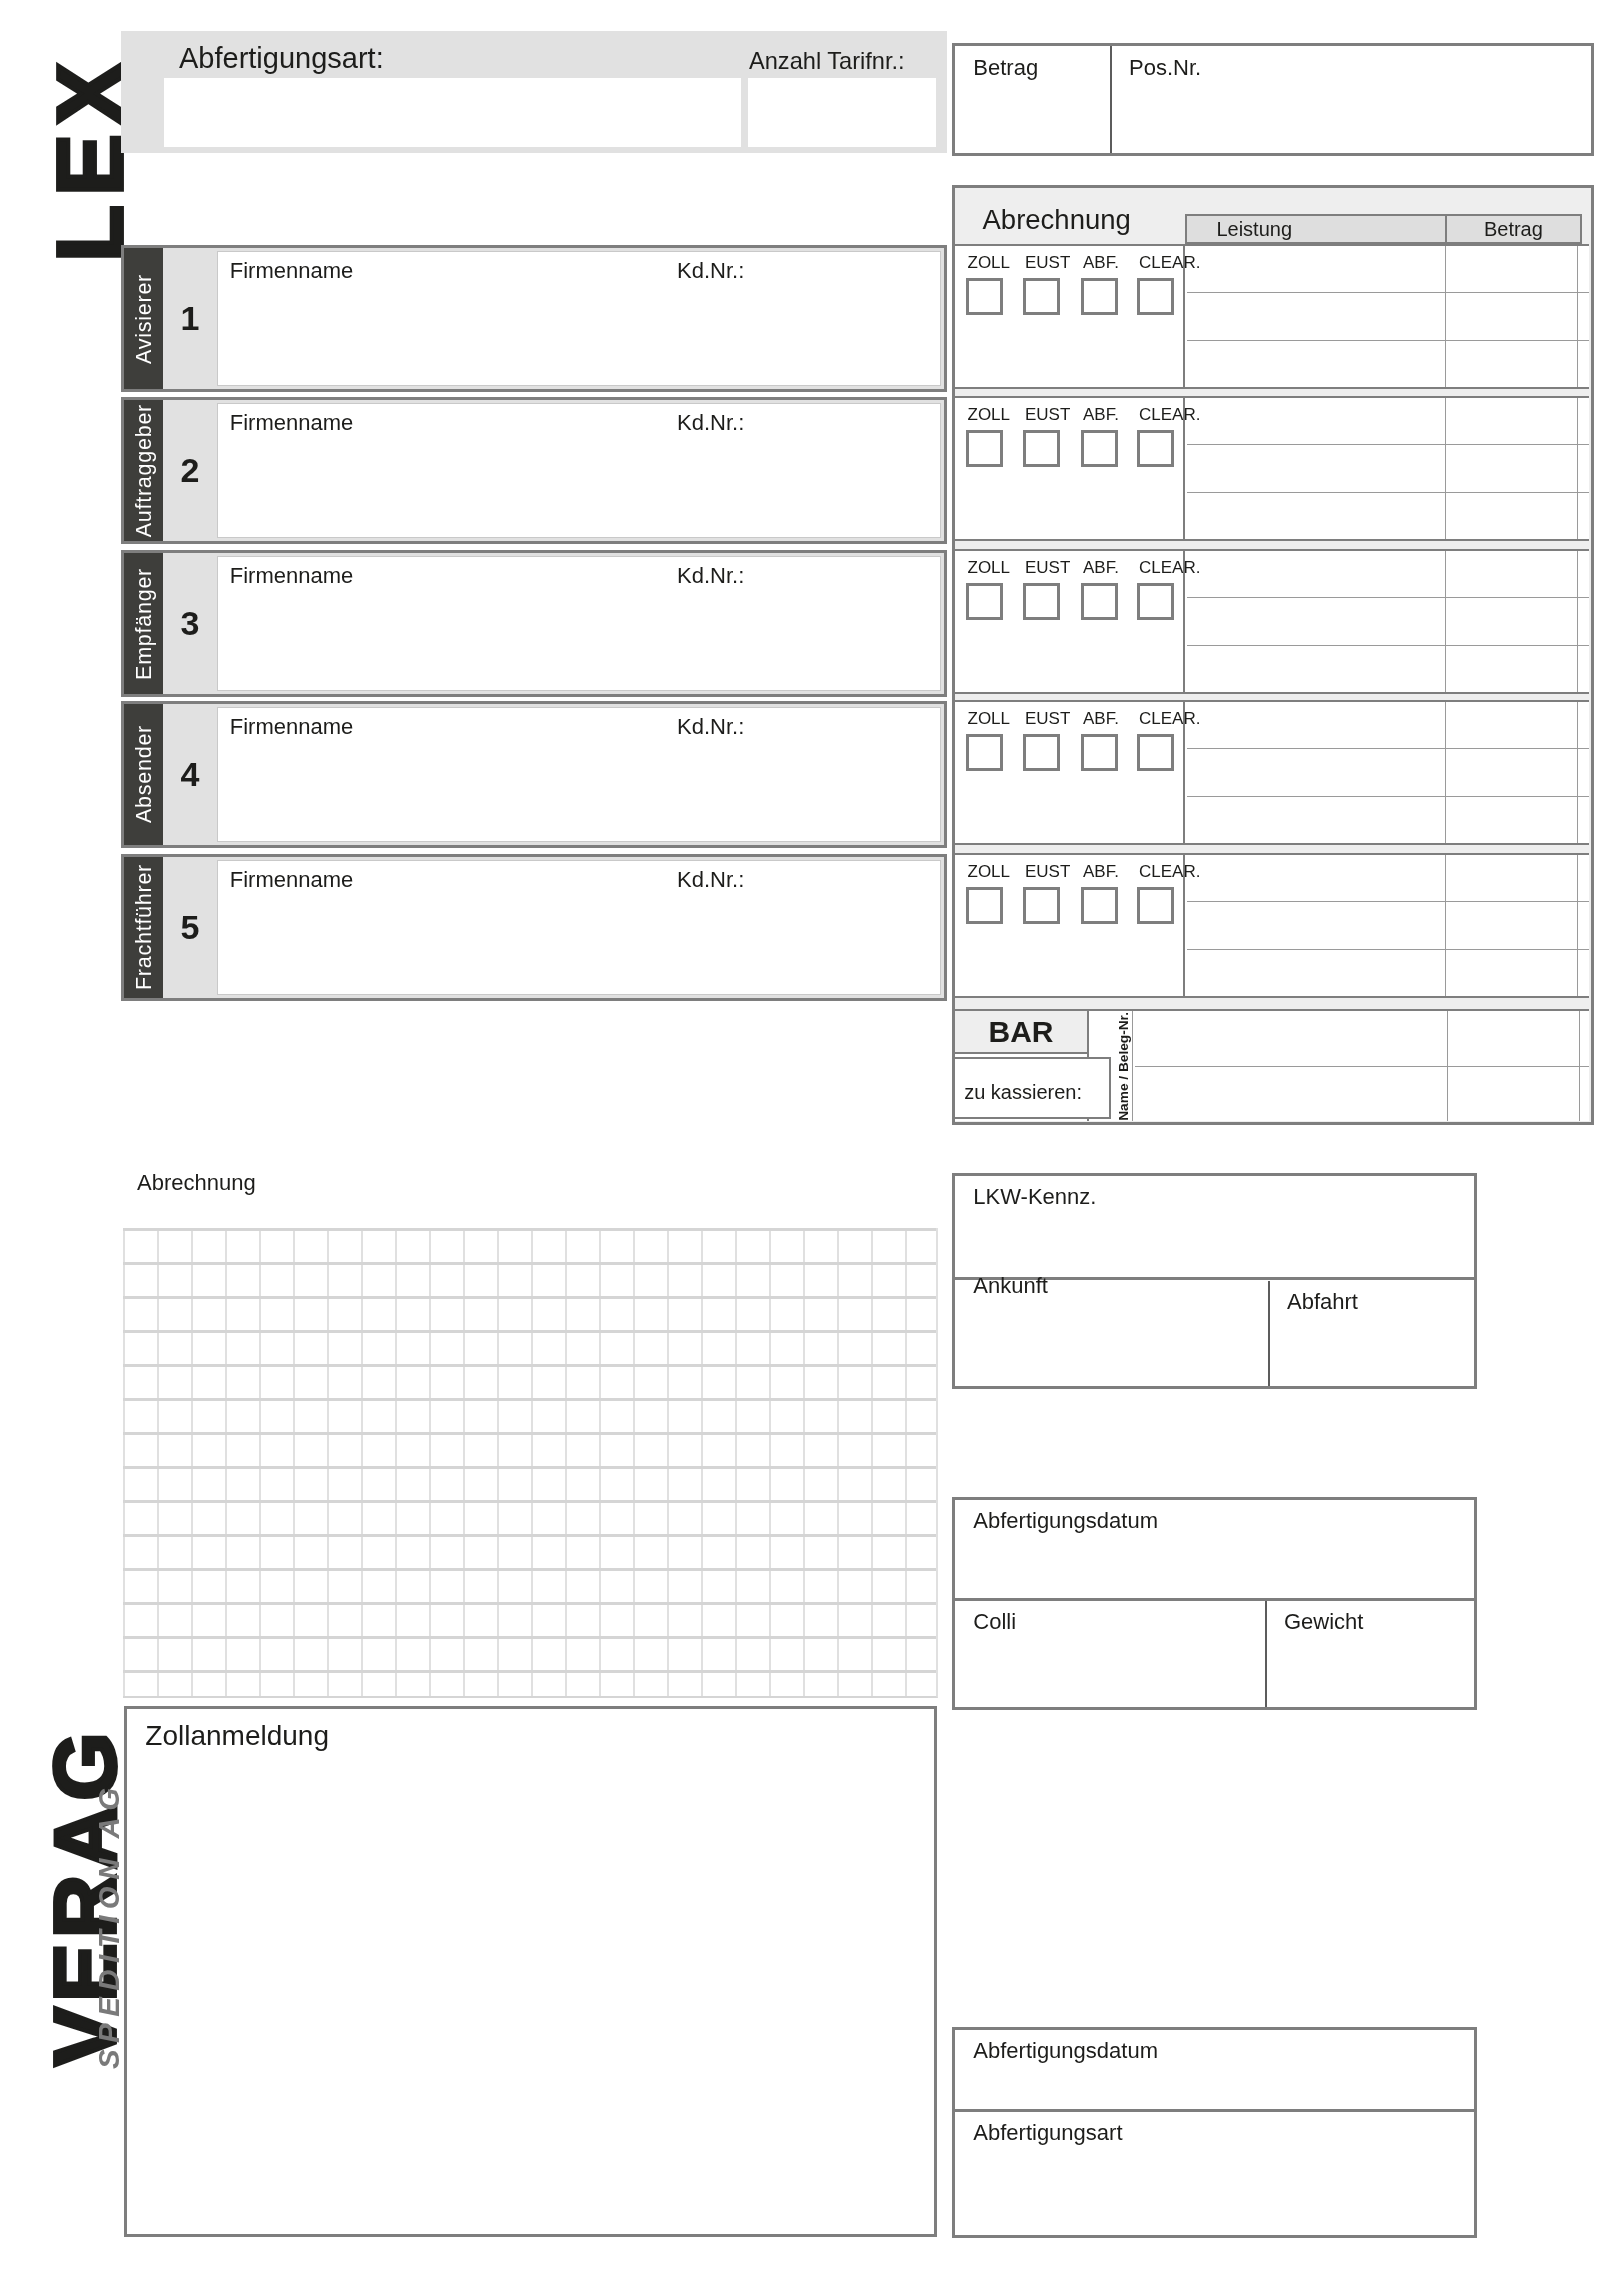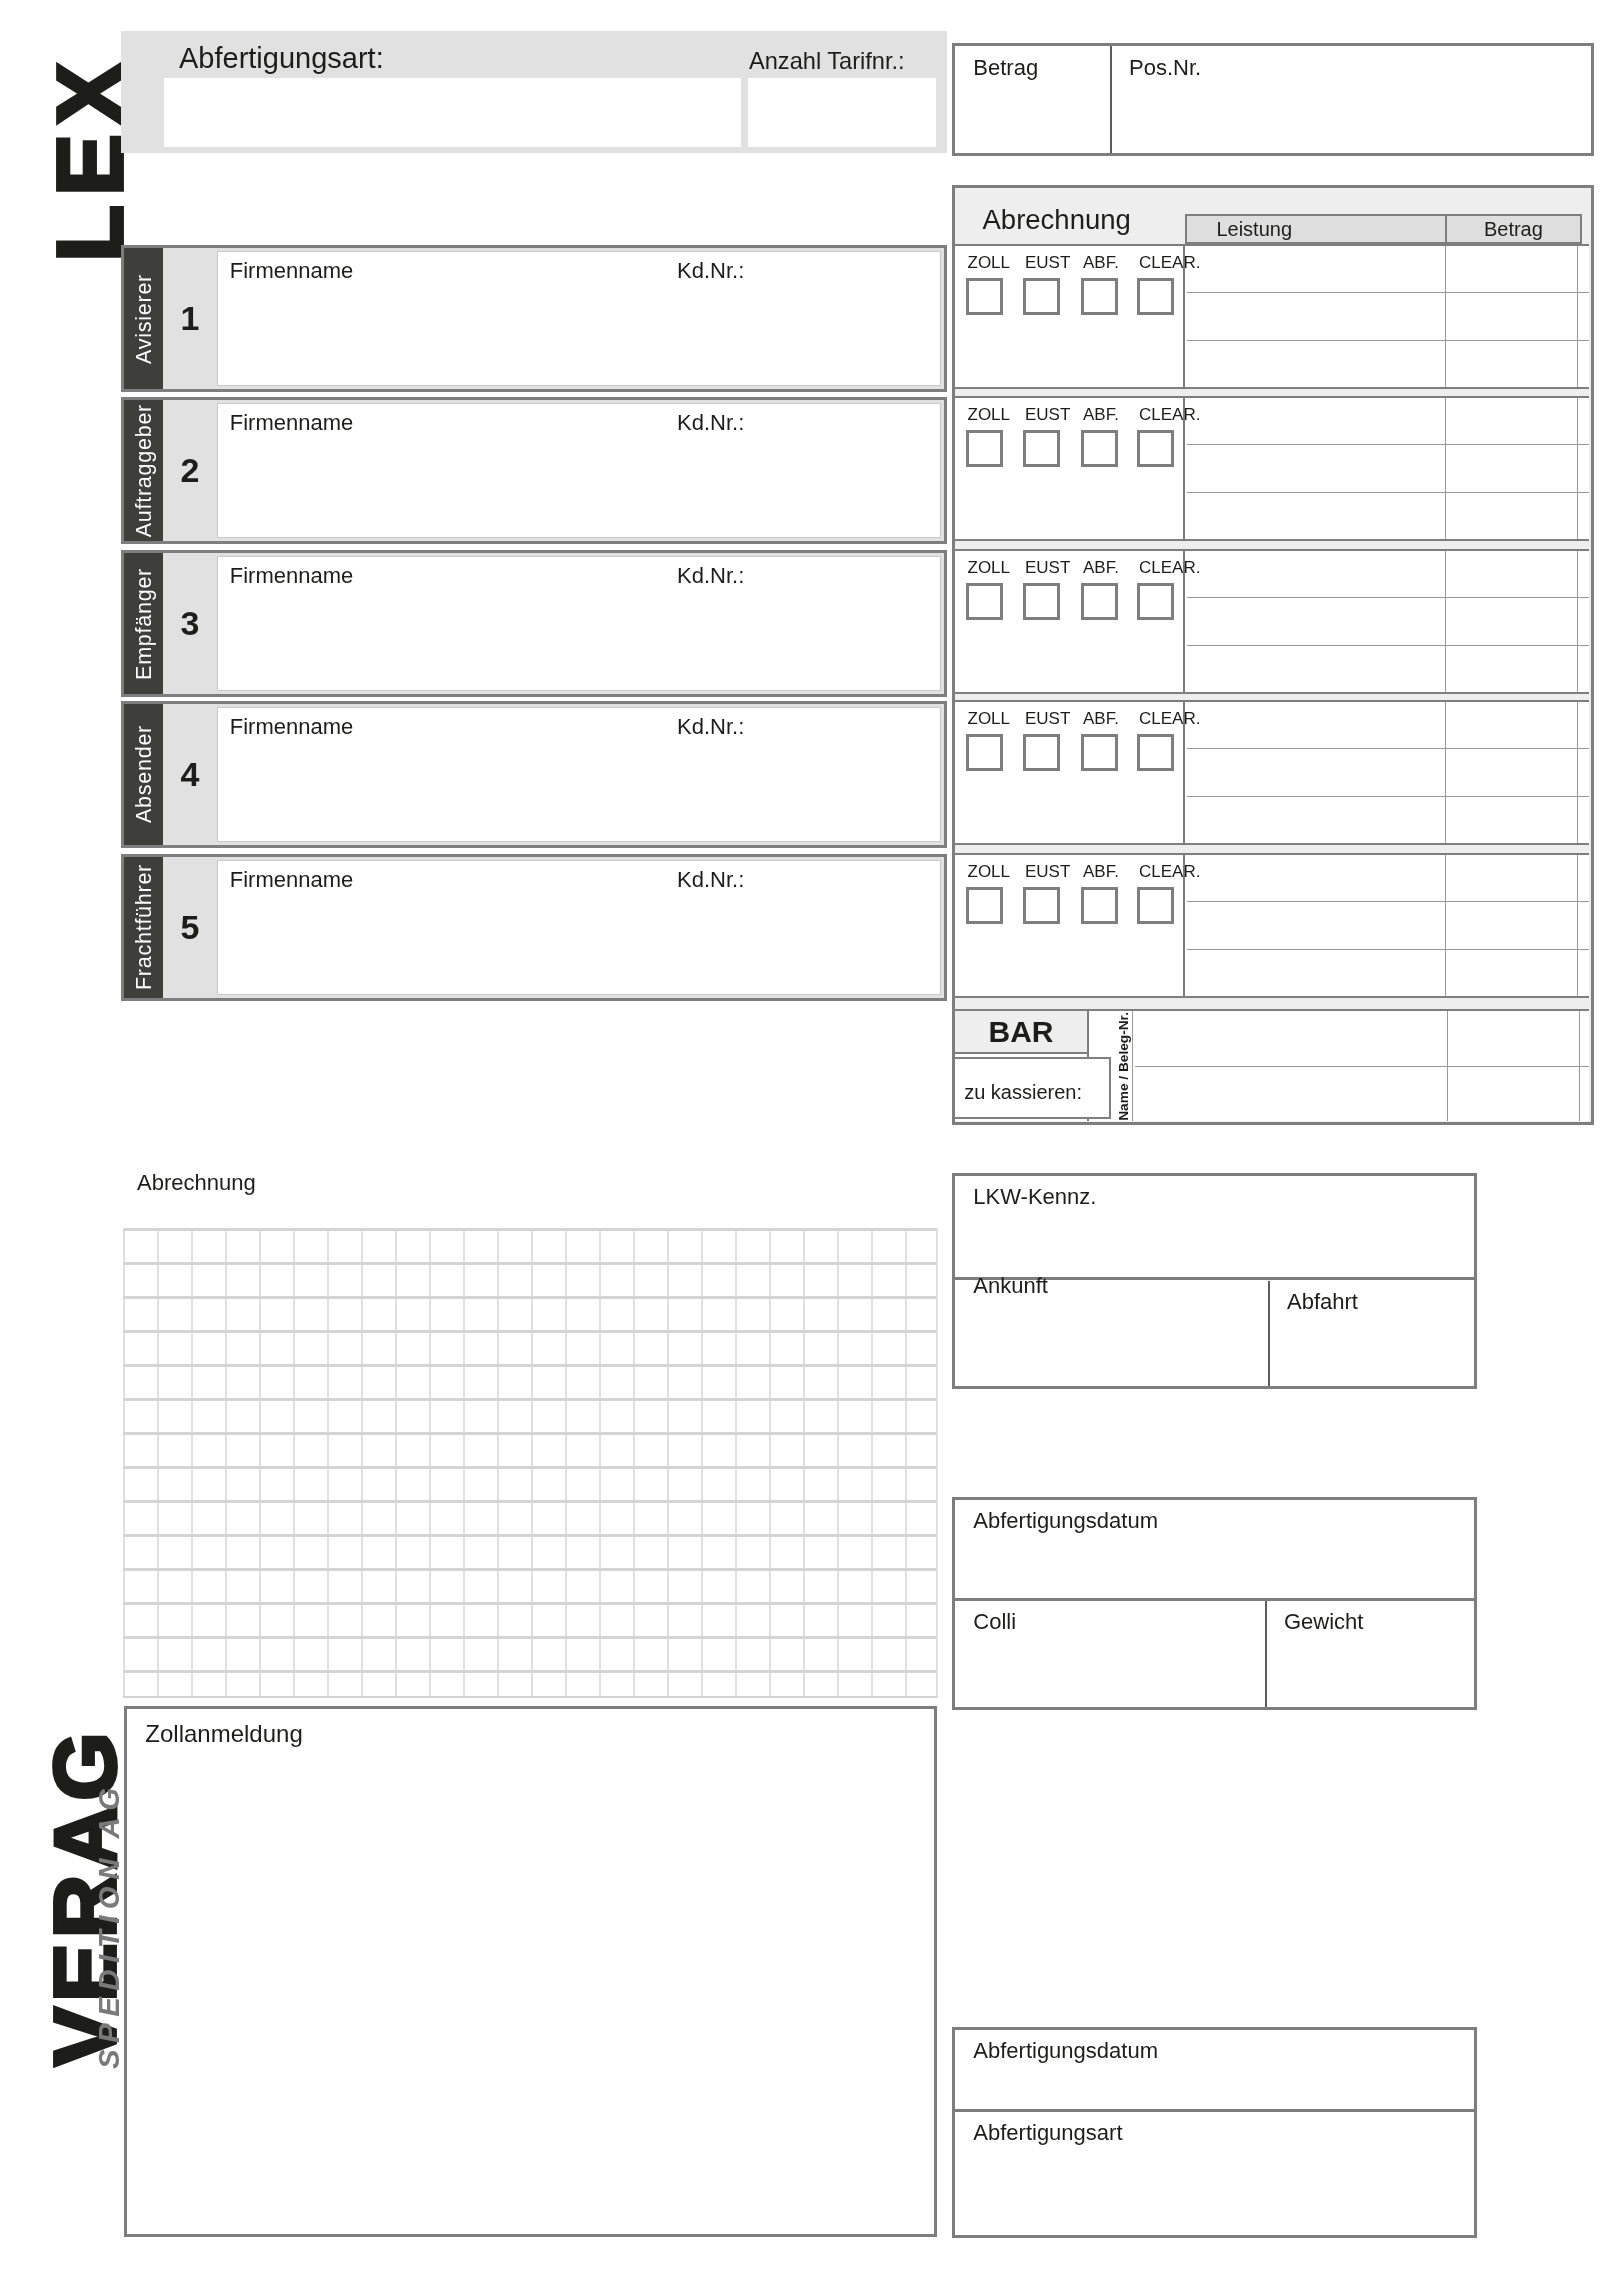--- a/index.html
+++ b/index.html
@@ -113,21 +113,21 @@
   #lkw-vdiv { position:absolute; left:313px; top:105px; bottom:0; width:2px; background:#5c5c5c; }
   #waren-box { top:1497px; height:213px; }
   #waren-hdiv { position:absolute; left:0; right:0; top:98px; height:3.3px; background:#7e7e7e; }
   #waren-vdiv { position:absolute; left:310px; top:101px; bottom:0; width:2px; background:#5c5c5c; }
   #datum-box { top:2027px; height:211px; border-width:3.3px; }
   #datum-hdiv { position:absolute; left:0; right:0; top:79px; height:3.3px; background:#7e7e7e; }
 
   
   #zoll-box { left:124px; top:1706px; width:813px; height:531px;
               border:3.3px solid #7e7e7e; background:#fff; }
-  #zoll-label { left:18.3px; top:10.5px; font-size:24px; }
+  #zoll-label { left:18.3px; top:10.5px; font-size:28px; }
 </style>
 </head>
 <body>
 
 <div id="lex-logo" class="vlogo">LEX</div>
 <div id="verag-logo" class="vlogo">VERAG</div>
 <div id="spedition-logo">SPEDITION AG</div>
 
 <div id="header-band" class="abs">
   <span id="abfertigungsart-label" class="abs">Abfertigungsart:</span>

